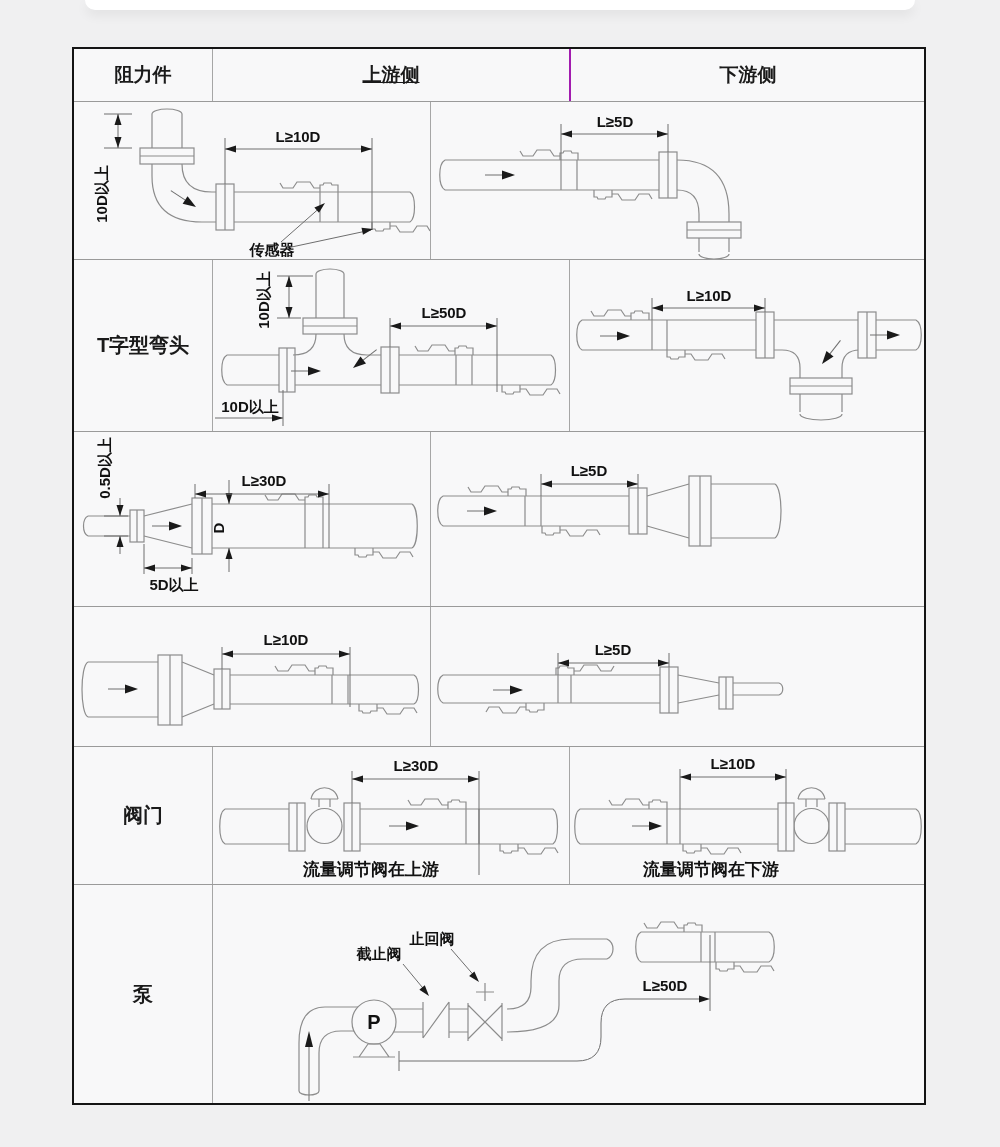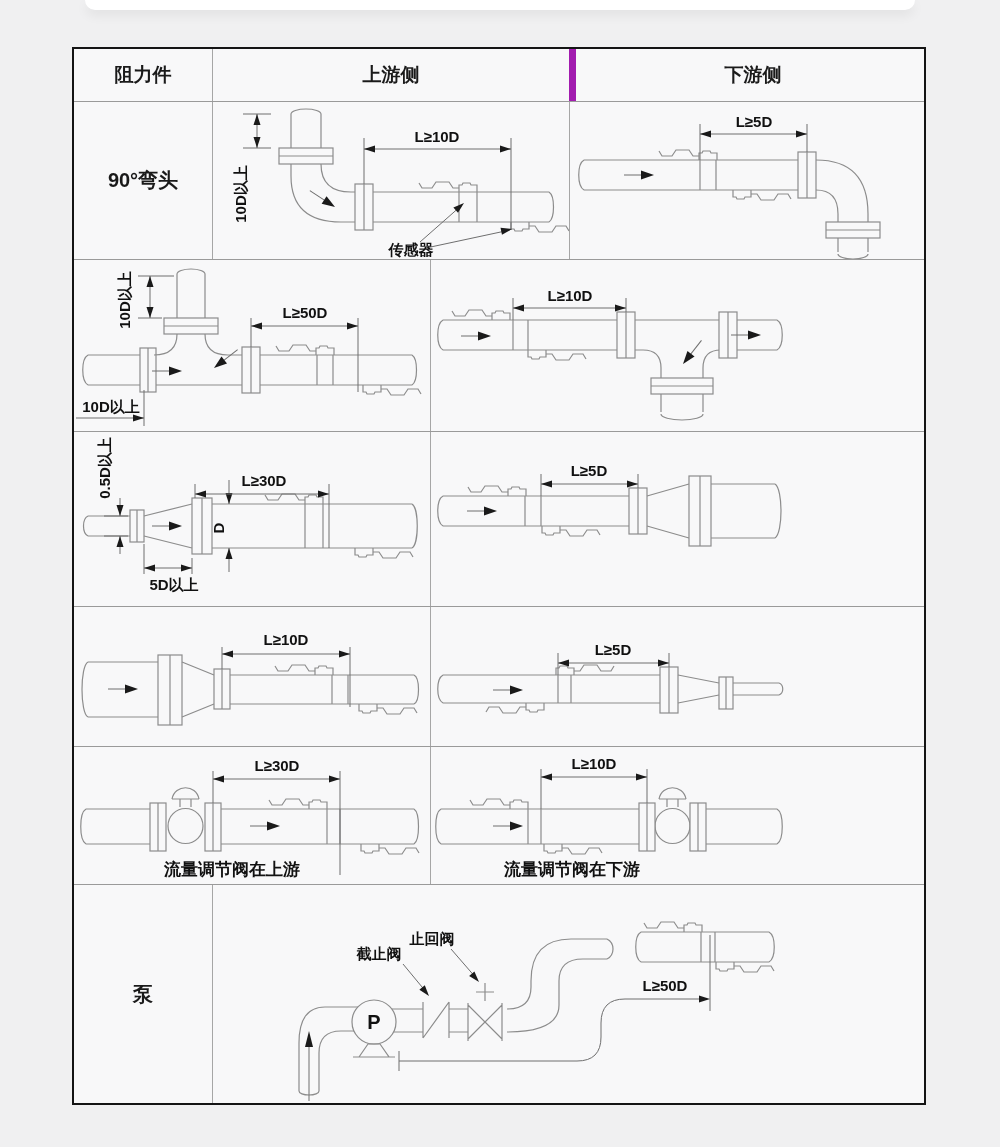--- a/index.html
+++ b/index.html
@@ -19,21 +19,21 @@
     background:#f8f8f9;border:2px solid #141414;box-sizing:border-box;
   }
   .trow{display:flex;border-top:1px solid #9a9a9a;}
   .trow.first{border-top:none;}
   .c1{width:138px;border-right:1px solid #a6a6a6;display:flex;align-items:center;justify-content:center;
       font-weight:bold;font-size:20px;text-align:center;flex:none;}
   .c1.hdr,.c2h,.c3h{font-size:19px;font-weight:bold;display:flex;align-items:center;justify-content:center;}
   .c2{width:356px;border-right:1px solid #a6a6a6;position:relative;flex:none;}
   .c3{width:354px;position:relative;flex:none;}
   .cmerge{width:711px;position:relative;flex:none;}
-  .c2h{width:356px;border-right:7px solid #a21caf;flex:none;}
+  .c2h{width:356px;border-right:2px solid #a21caf;flex:none;text-decoration:underline;}
   .c3h{width:354px;flex:none;text-align:center;}
   svg{display:block;}
   .pipe{stroke:#8c8c8c;stroke-width:1.2;fill:none;}
   .pfill{stroke:#8c8c8c;stroke-width:1.2;fill:#f8f8f9;}
   .dim{stroke:#6e6e6e;stroke-width:1;fill:none;}
   .arr{fill:#1a1a1a;stroke:none;}
   text.lbl{fill:#111;font:bold 15px "Liberation Sans",sans-serif;}
   text.cap{fill:#111;font:bold 17px "Liberation Sans",sans-serif;}
   text.big{fill:#111;font:bold 20px "Liberation Sans",sans-serif;}
 </style>
@@ -73,21 +73,20 @@
 
 <div class="dtable">
 
   <div class="trow first" style="height:52px">
     <div class="c1 hdr">阻力件</div>
     <div class="c2h">上游侧</div>
     <div class="c3h">下游侧</div>
   </div>
 
   <div class="trow" style="height:157px">
-    <div class="c1">90°弯头</div>
     <div class="c2">
       <svg width="356" height="157" viewBox="0 0 356 157">
         <path class="pipe" d="M78,12 a15,5 0 0 1 30,0"></path>
         <path class="pipe" d="M78,12 V46 M108,12 V46"></path>
         <rect class="pfill" x="66" y="46" width="54" height="16"></rect>
           <path class="pipe" d="M66,54 H120"></path>
         <path class="pipe" d="M78,62 V74 Q78,120 128,120"></path>
         <path class="pipe" d="M108,62 Q108,90 138,90"></path>
         <path class="pipe" d="M138,90 H336 M128,120 H336 M336,90 c6,4 6,26 0,30"></path>
         <rect class="pfill" x="142" y="82" width="18" height="46"></rect>
@@ -128,20 +127,21 @@
         <path class="pipe" d="M268,152 a15,5 0 0 0 30,0"></path>
         <path class="dim" d="M130,22 V58 M237,22 V50 M130,32 H237"></path>
         <use href="#dim-l" transform="translate(130,32)"></use>
           <use href="#dim-r" transform="translate(237,32)"></use>
         <text class="lbl" x="184" y="25" text-anchor="middle">L≥5D</text>
       </svg>
     </div>
   </div>
 
   <div class="trow" style="height:171px">
+    <div class="c1">T字型弯头</div>
     <div class="c2">
       <svg width="356" height="171" viewBox="0 0 356 171">
         <path class="pipe" d="M14,95 c-7,4 -7,26 0,30"></path>
         <path class="pipe" d="M14,95 H80 M154,95 H338 M14,125 H338 M338,95 c6,4 6,26 0,30"></path>
         <rect class="pfill" x="66" y="88" width="16" height="44"></rect>
           <path class="pipe" d="M74,88 V132"></path>
         <path class="pipe" d="M103,14 a14,5 0 0 1 28,0"></path>
         <path class="pipe" d="M103,14 V58 M131,14 V58"></path>
         <rect class="pfill" x="90" y="58" width="54" height="16"></rect>
           <path class="pipe" d="M90,66 H144"></path>
@@ -284,20 +284,21 @@
         <path class="pipe" d="M302,76 H348 M302,88 H348 M348,76 c5,2 5,10 0,12"></path>
         <path class="dim" d="M127,46 V68 M238,46 V60 M127,56 H238"></path>
         <use href="#dim-l" transform="translate(127,56)"></use>
           <use href="#dim-r" transform="translate(238,56)"></use>
         <text class="lbl" x="182" y="48" text-anchor="middle">L≥5D</text>
       </svg>
     </div>
   </div>
 
   <div class="trow" style="height:137px">
+    <div class="c1">阀门</div>
     <div class="c2">
       <svg width="356" height="137" viewBox="0 0 356 137">
         <path class="pipe" d="M12,62 c-7,4 -7,31 0,35"></path>
         <path class="pipe" d="M12,62 H76 M147,62 H340 M12,97 H76 M147,97 H340 M340,62 c6,4 6,31 0,35"></path>
         <path class="pipe" d="M106,60 V52 M117,60 V52 M98,52 H125 M98,52 C101,37 122,37 125,52"></path>
         <circle class="pfill" cx="111.5" cy="79" r="17.5"></circle>
         <rect class="pfill" x="76" y="56" width="16" height="48"></rect>
           <path class="pipe" d="M84,56 V104"></path>
         <rect class="pfill" x="131" y="56" width="16" height="48"></rect>
           <path class="pipe" d="M139,56 V104"></path>

